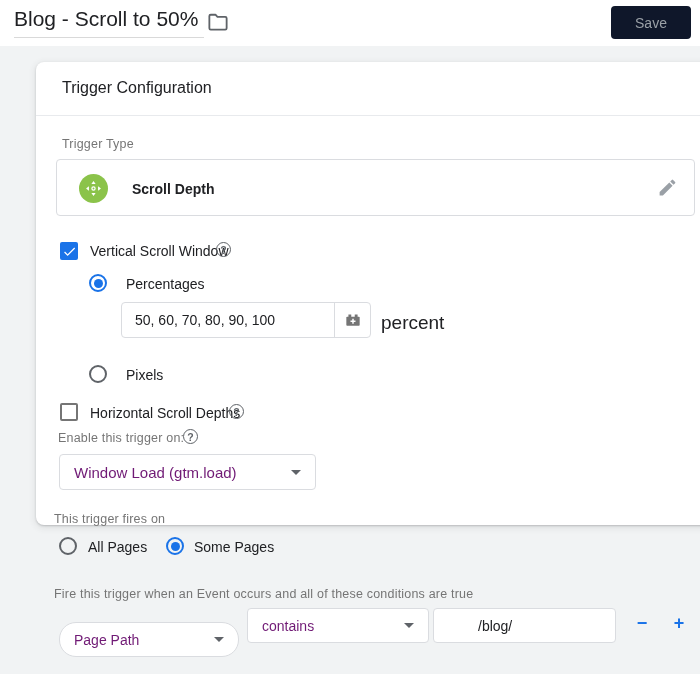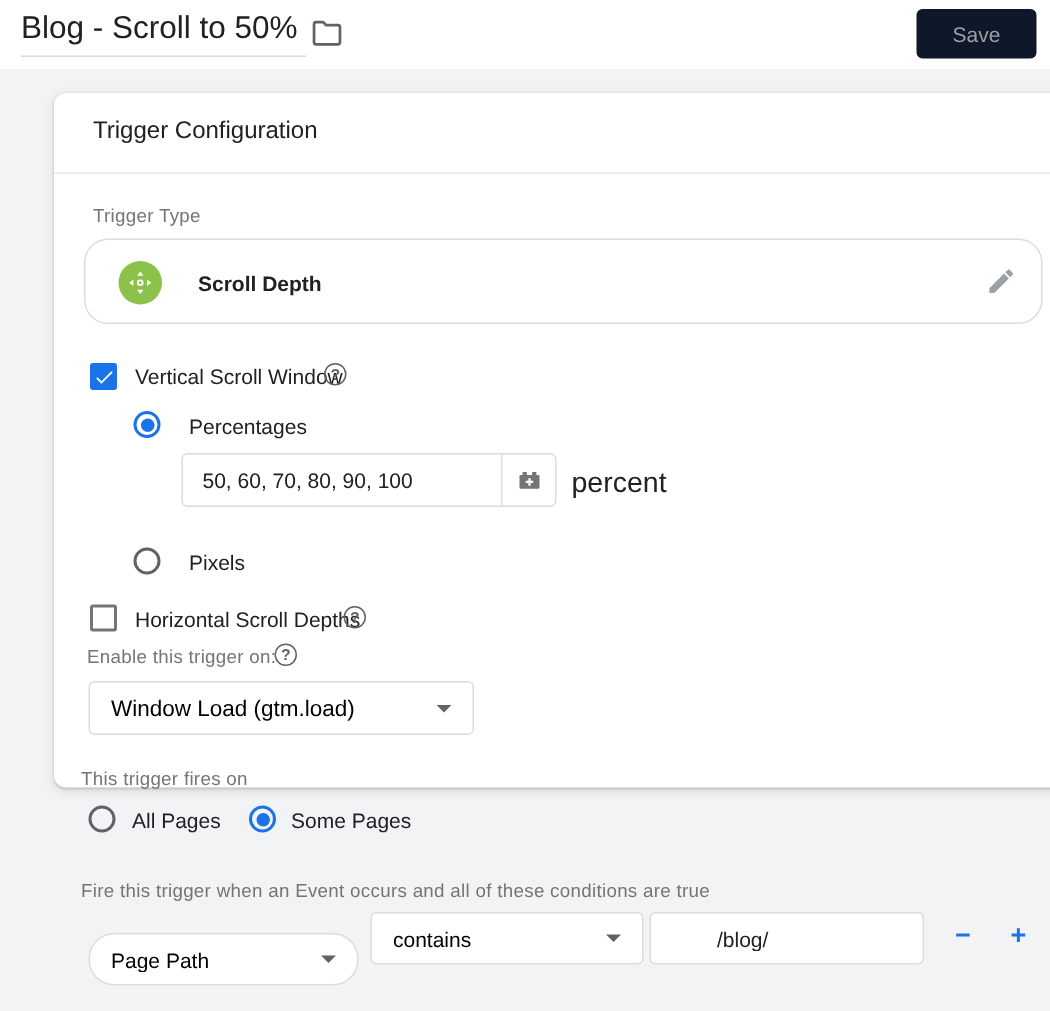--- a/index.html
+++ b/index.html
@@ -28,21 +28,21 @@
     position:absolute; left:10px; top:62px; width:680px; height:463px;
     background:#fff; border-radius:8px;
     box-shadow:0 1px 2px rgba(60,64,67,.25), 0 2px 6px 2px rgba(60,64,67,.08);
     margin-left:26px;
   }
   .panel-title { position:absolute; left:26px; top:17px; font-size:16px; font-weight:400; color:#202124; }
   .hdivider { position:absolute; left:0; top:53px; width:100%; height:1px; background:#e8eaed; }
   .small-label { position:absolute; font-size:12.5px; color:#757575; letter-spacing:.2px; }
   .tt-label { left:26px; top:75px; }
   
-  .type-card { position:absolute; left:20px; top:97px; width:639px; height:57px; border:1px solid #dadce0; border-radius:16px; cursor:pointer; }
+  .type-card { position:absolute; left:20px; top:97px; width:639px; height:57px; border:1px solid #dadce0; border-radius:4px; cursor:pointer; }
   .type-icon { position:absolute; left:22px; top:14px; width:29px; height:29px; border-radius:50%; background:#8bc34a; display:flex; align-items:center; justify-content:center; }
   .type-icon svg { width:19px; height:19px; }
   .type-name { position:absolute; left:75px; top:21px; font-size:14px; font-weight:700; color:#202124; }
   .edit-btn { position:absolute; right:16px; top:17px; width:22px; height:22px; background:none; border:none; cursor:pointer; }
   
   .checkbox { position:absolute; width:18px; height:18px; border-radius:2px; cursor:pointer; }
   .checkbox.checked { background:#1a73e8; display:flex; align-items:center; justify-content:center; }
   .checkbox.unchecked { background:#fff; border:2px solid #757575; }
   .radio { position:absolute; width:18px; height:18px; border-radius:50%; cursor:pointer; display:flex; align-items:center; justify-content:center; }
   .radio.on  { border:2px solid #1a73e8; }
@@ -53,21 +53,21 @@
     position:absolute; width:15px; height:15px; border:1.5px solid #5f6368; border-radius:50%;
     font-size:10.5px; font-weight:600; color:#5f6368; text-align:center; line-height:14px; cursor:default;
   }
   
   .pct-field { position:absolute; left:85px; top:240px; width:250px; height:36px; border:1px solid #dadce0; border-radius:4px; display:flex; background:#fff; }
   .pct-field input { flex:1; min-width:0; border:none; outline:none; padding:0 8px 0 13px; font-size:14px; color:#202124; font-family:inherit; background:transparent; }
   .brick-btn { width:36px; border:none; border-left:1px solid #dadce0; background:none; display:flex; align-items:center; justify-content:center; cursor:pointer; }
   .unit-label { position:absolute; left:345px; top:250px; font-size:19px; color:#202124; }
   
   .dropdown { position:absolute; border:1px solid #dadce0; border-radius:4px; background:#fff; display:flex; align-items:center; cursor:pointer; }
-  .dropdown .dd-text { font-size:14px; color:#000000; padding-left:14px; white-space:nowrap; overflow:hidden; }
+  .dropdown .dd-text { font-size:14px; color:#701a75; padding-left:14px; white-space:nowrap; overflow:hidden; }
   .dropdown .caret { position:absolute; right:14px; width:0; height:0; border-left:5px solid transparent; border-right:5px solid transparent; border-top:5px solid #5f6368; }
   .dd-enable { left:23px; top:392px; width:257px; height:36px; }
   .dd-enable .dd-text { font-size:15px; }
   .cond-input { position:absolute; border:1px solid #dadce0; border-radius:4px; background:#fff; font-size:14px; color:#202124; padding:0 10px 0 13px; font-family:inherit; outline:none; }
   .row-btn { position:absolute; background:none; border:none; color:#1a73e8; font-size:18px; font-weight:700; cursor:pointer; font-family:inherit; }
 </style>
 </head>
 <body>
 
 <div class="page">

